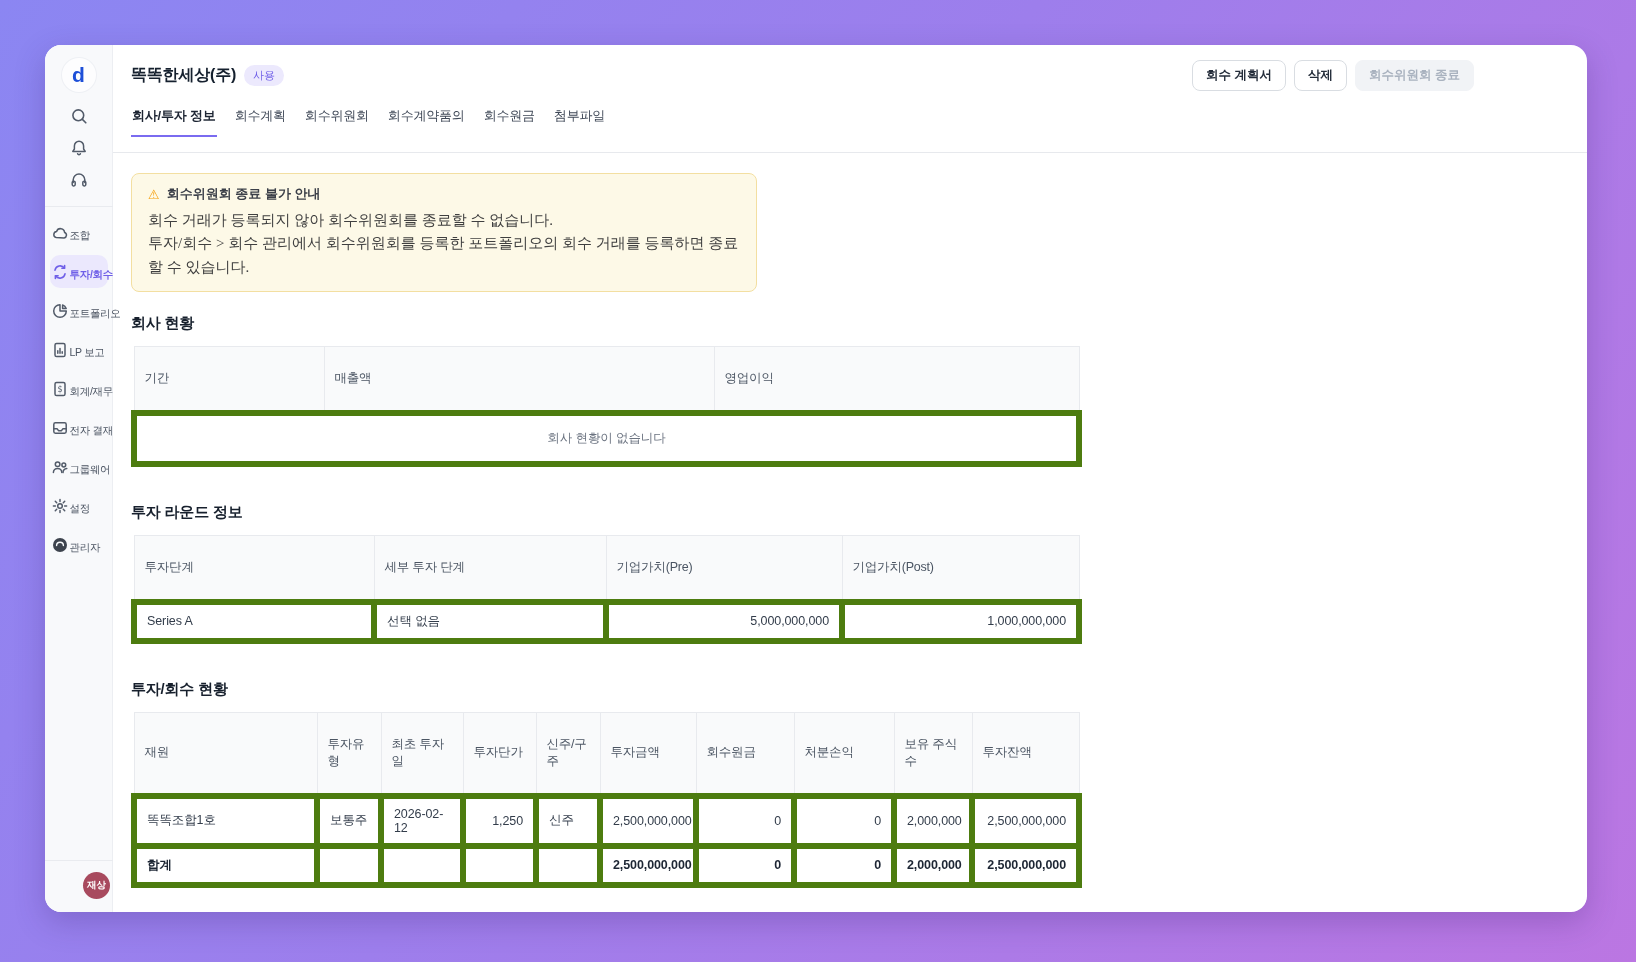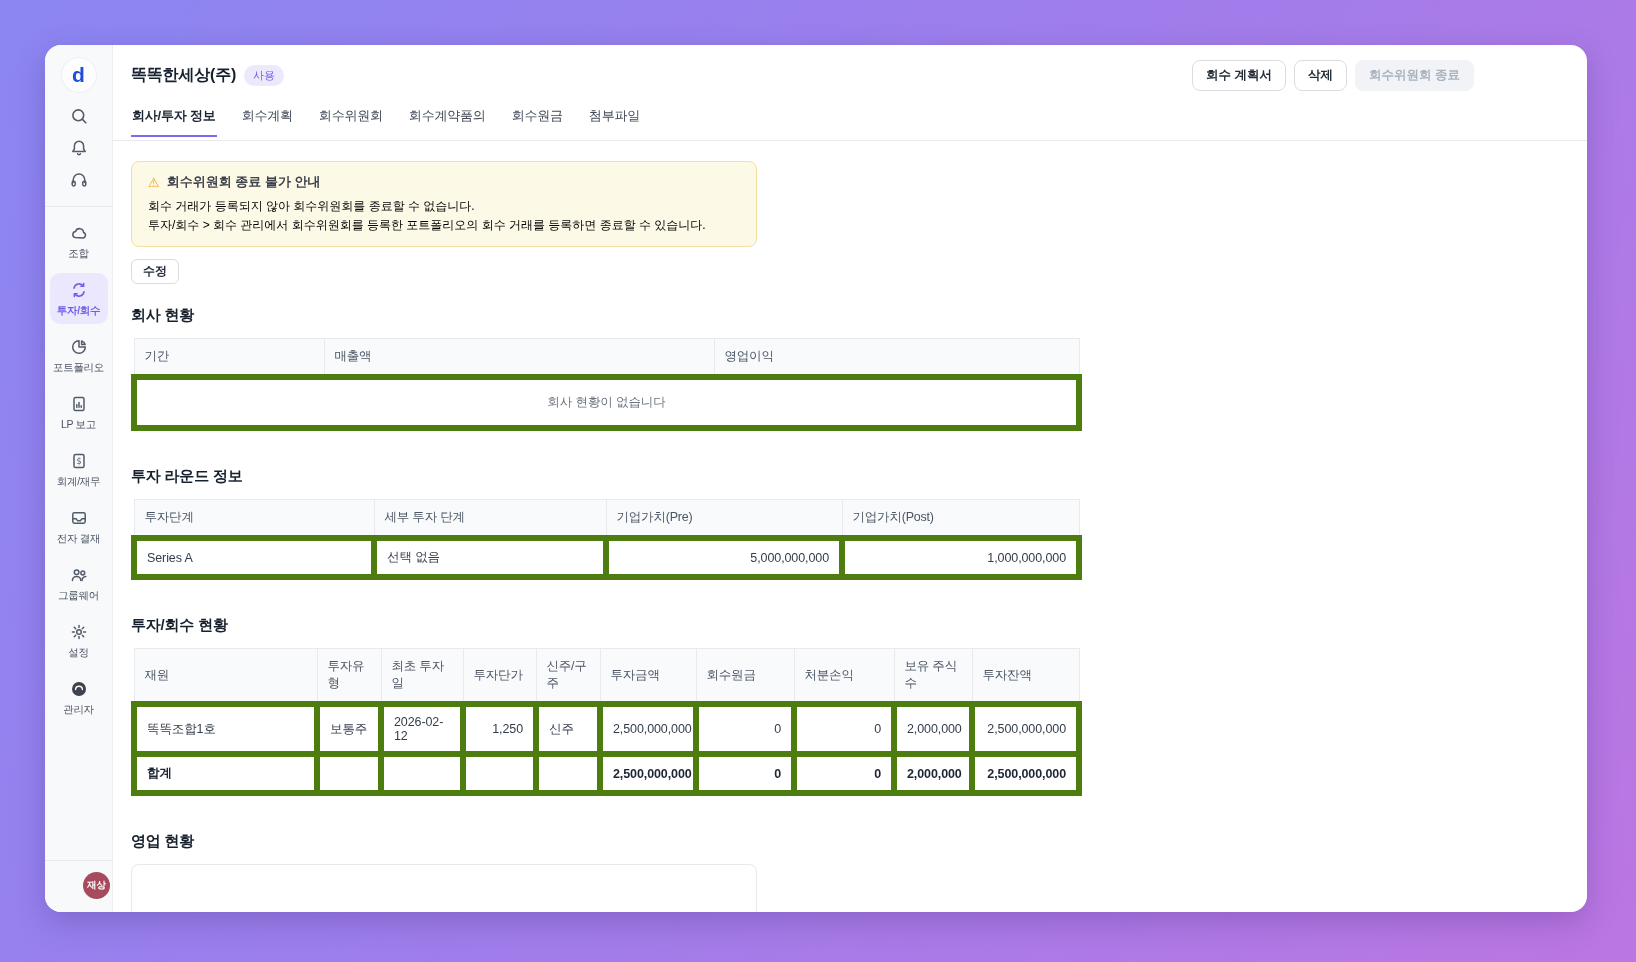--- a/index.html
+++ b/index.html
@@ -25,21 +25,21 @@
     color:#1d4fd8; font-weight:700; font-size:21px;
     display:flex; align-items:center; justify-content:center;
   }
   .icon-btn {
     width:34px; height:30px; display:flex; align-items:center; justify-content:center;
     border-radius:8px; cursor:pointer; margin:1px 0;
   }
   .side-divider { width:68px; height:1px; background:#e9ebef; margin:10px 0 6px; }
   .nav-item {
     width:58px; padding:7px 0 6px; margin:3px 0; border-radius:10px;
-    display:flex; flex-direction:column; align-items:center; cursor:pointer;
+    display:flex; align-items:flex-end; cursor:pointer;
   }
   .nav-item .nav-label { font-size:10.5px; color:#4b5462; margin-top:4px; letter-spacing:-.3px; white-space:nowrap; }
   .nav-item.active { background:#ebe8fd; }
   .nav-item.active .nav-label { color:#6f5fe8; font-weight:700; }
   svg.ic { display:block; }
   .sidebar-bottom {
     margin-top:auto; width:68px; border-top:1px solid #e9ebef;
     display:flex; justify-content:center; padding:11px 0 13px;
   }
   .avatar {
@@ -58,45 +58,45 @@
   .header-actions { margin-left:auto; margin-right:89px; display:flex; gap:8px; }
   .btn {
     height:31px; padding:0 13px; border-radius:8px; border:1px solid #d9dde2;
     background:#fff; color:#242d3a; font-size:12.5px; font-weight:600; cursor:pointer;
     font-family:inherit;
   }
   .btn:disabled, .btn.disabled {
     background:#f1f3f6; border-color:#f1f3f6; color:#a9b2bf; cursor:default;
   }
   .tabbar {
-    display:flex; gap:24px; margin:10px -24px 0 -18px; padding:0 24px 4px 18px;
+    display:flex; gap:17px; margin:10px -24px 0 -18px; padding:0 24px 16px 18px;
     border-bottom:1px solid #e7e9ed;
   }
   .tab { font-size:13px; color:#3e4756; padding:6px 1px 10px; cursor:pointer; letter-spacing:-.2px; }
   .tab.active { color:#1d2533; font-weight:700; border-bottom:2.5px solid #7a6bf0; margin-bottom:-1px; }
   
   .notice {
     width:626px; margin-top:20px; background:#fdf9e7; border:1px solid #f3dfa1;
     border-radius:8px; padding:11px 16px 12px;
   }
   .notice-title { font-size:13px; font-weight:700; color:#3c4049; display:flex; align-items:center; }
   .warn-glyph { color:#f59e0b; margin-right:7px; font-size:13px; }
-  .notice-line { font-size:12px; color:#000000; line-height:1.55; }
+  .notice-line { font-size:15px; color:#404040; line-height:1.55;font-family:Liberation Serif, serif; }
   .notice-body { margin-top:6px; }
   .btn-sm {
     margin-top:12px; height:25px; padding:0 11px; border-radius:6px;
     border:1px solid #d9dde2; background:#fff; color:#242d3a; font-size:12px; font-weight:600;
     cursor:pointer; font-family:inherit;
   }
   
   .section-title { font-size:15px; font-weight:700; color:#17202d; margin:22px 0 13px; letter-spacing:-.2px; }
   table.data-table { border-collapse:collapse; width:945px; table-layout:fixed; }
   .data-table th {
     background:#f9fafb; border:1px solid #e8eaee; color:#4b5563; font-weight:400;
-    font-size:12.5px; text-align:left; padding:9px 10px; letter-spacing:-.2px;
+    font-size:12.5px; text-align:left; padding:23px 10px; letter-spacing:-.2px;
   }
   .data-table td {
     border:6px solid #4d7c0f; color:#333d4b; font-size:12.5px; padding:8px 10px;
     background:#fff; letter-spacing:-.1px;
   }
   .data-table .num { text-align:right; }
   .data-table tr.total-row td { font-weight:700; border-top:1px solid #d7dbe0; color:#1d2634; }
   .data-table td.empty-cell { text-align:center; color:#6b7380; padding:14px 10px; }
   .sales-box { width:626px; height:74px; border:1px solid #e5e8ec; border-radius:8px; margin-top:2px; background:#fff; }
 </style>
@@ -253,23 +253,20 @@
       <div class="notice-title">
         <span class="warn-glyph">⚠</span>
         <span>회수위원회 종료 불가 안내</span>
       </div>
       <div class="notice-body">
         <div class="notice-line">회수 거래가 등록되지 않아 회수위원회를 종료할 수 없습니다.</div>
         <div class="notice-line">투자/회수 &gt; 회수 관리에서 회수위원회를 등록한 포트폴리오의 회수 거래를 등록하면 종료할 수 있습니다.</div>
       </div>
     </div>
 
-    <div>
-      <button class="btn-sm">수정</button>
-    </div>
 
     <div class="section-title">회사 현황</div>
     <table class="data-table">
       <colgroup>
           <col style="width:190px">
           <col style="width:390px">
           <col style="width:365px">
         </colgroup>
       <thead>
         <tr>

